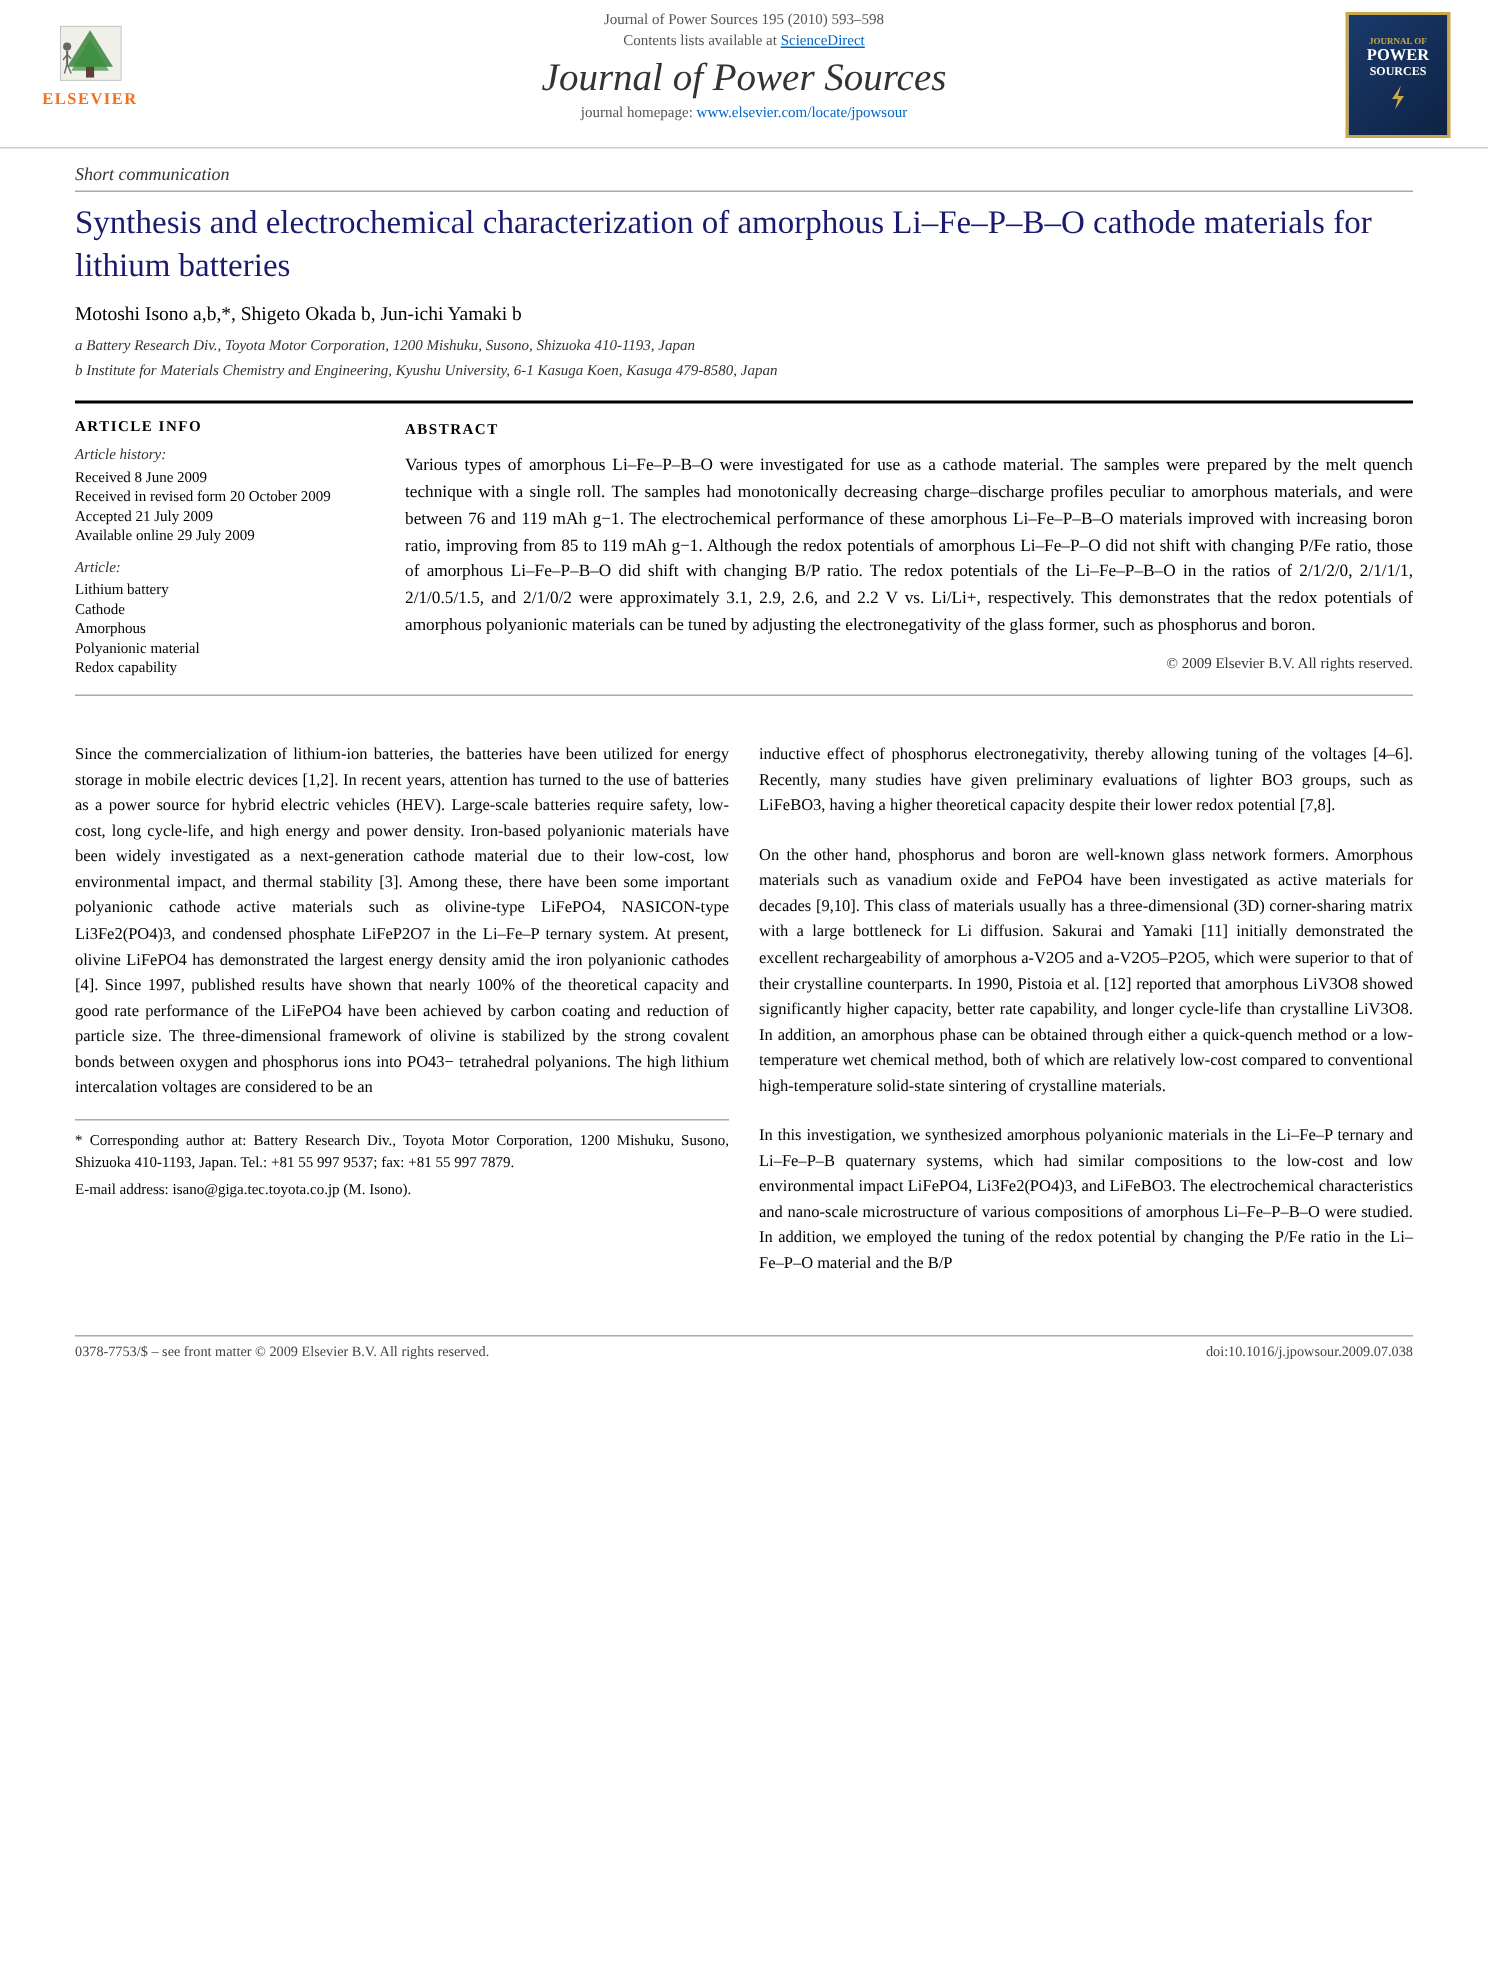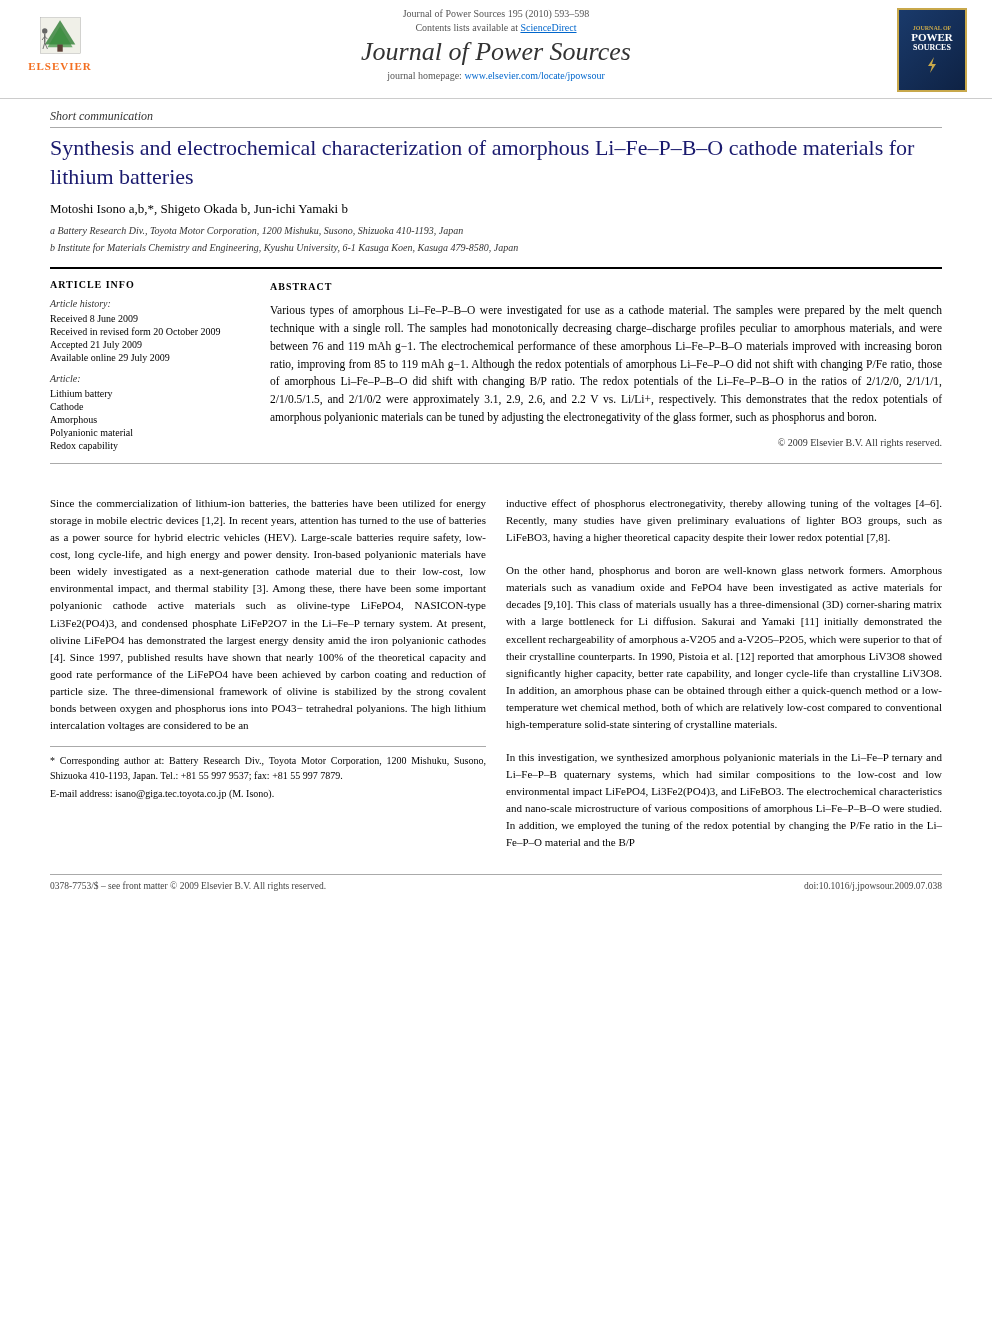--- a/index.html
+++ b/index.html
@@ -223,21 +223,21 @@
       margin-top: 12px;
       padding-top: 6px;
       font-size: 10px;
       line-height: 1.5;
     }
     .footnote-item {
       margin-bottom: 3px;
     }
     .bottom-bar {
       border-top: 1px solid #aaa;
-      margin-top: 15px;
+      margin-top: 31px;
       padding-top: 6px;
       font-size: 9.5px;
       color: #444;
       display: flex;
       justify-content: space-between;
     }
     
     .sciencedirect-link { color: #0066cc; }
   </style>
 </head>

